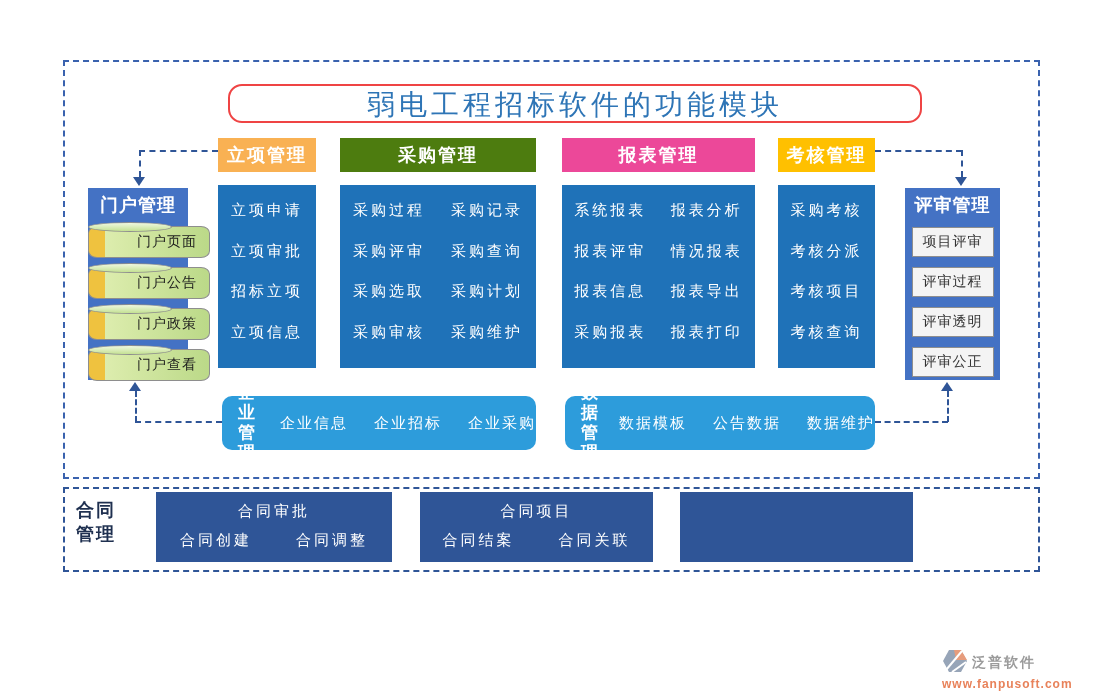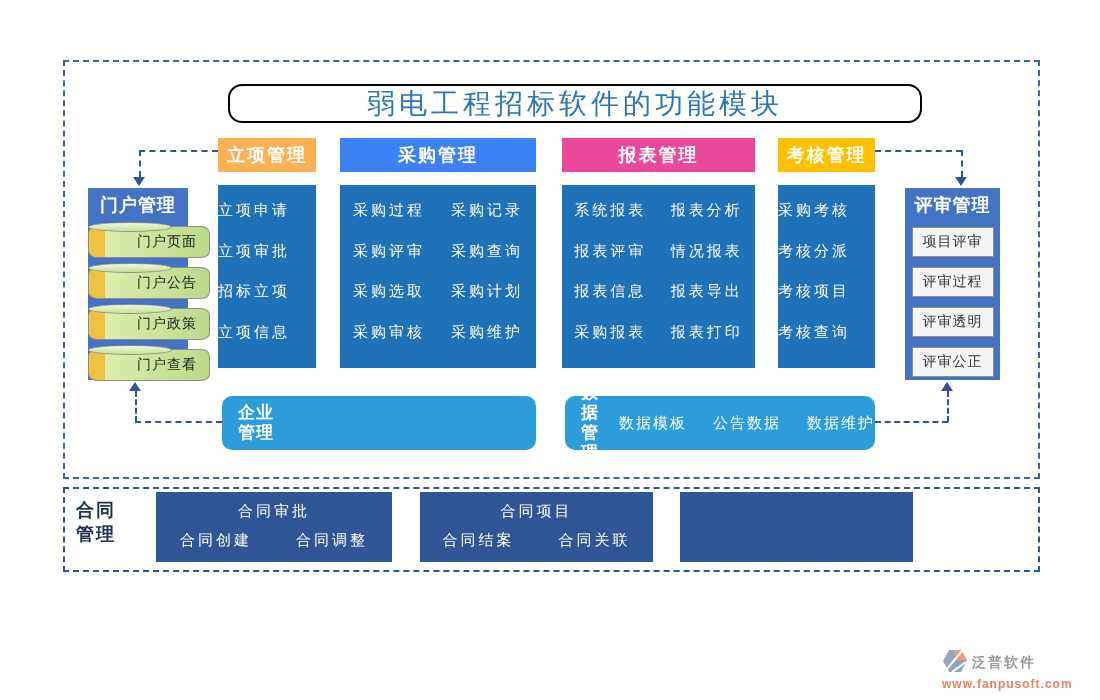--- a/index.html
+++ b/index.html
@@ -8,42 +8,42 @@
     font-family:"Liberation Sans","DejaVu Sans",sans-serif;overflow:hidden;
   }
   .abs{position:absolute;}
 
   
   .outer-box{left:63px;top:60px;width:973px;height:415px;border:2px dashed #3A62AE;}
   .contract-box{left:63px;top:487px;width:973px;height:81px;border:2px dashed #2F5597;}
 
   
   .title-box{
-    left:228px;top:84px;width:690px;height:35px;border:2px solid #000000;border-radius:14px;
-    display:flex;align-items:center;justify-content:center;
+    left:228px;top:84px;width:690px;height:35px;border:2px solid #ef4444;border-radius:14px;
+    display:flex;align-items:flex-start;justify-content:center;
   }
   .title-text{
     color:#2E75B6;font-size:28px;letter-spacing:4px;
     font-family:"DejaVu Serif","Liberation Serif",serif;
   }
 
   
   .hdr{
     top:138px;height:34px;display:flex;align-items:center;justify-content:center;
     color:#ffffff;font-weight:bold;font-size:18px;letter-spacing:2px;
   }
   .hdr-lixiang{left:218px;width:98px;background:#F9B153;}
-  .hdr-caigou{left:340px;width:196px;background:#3b82f6;}
+  .hdr-caigou{left:340px;width:196px;background:#4d7c0f;}
   .hdr-baobiao{left:562px;width:193px;background:#ec4899;}
   .hdr-kaohe{left:778px;width:97px;background:#FFC000;}
 
   
   .col{background:#1F72B8;color:#fff;top:185px;height:183px;}
   .col-single{display:flex;flex-direction:column;justify-content:space-between;
-    padding:16px 0 26px;box-sizing:border-box;}
+    align-items:center;padding:16px 9px 26px;box-sizing:border-box;}
   .col-grid{display:grid;grid-template-columns:1fr 1fr;align-content:space-between;
     justify-items:center;padding:16px 0 26px;box-sizing:border-box;}
   .col-lixiang{left:218px;width:98px;}
   .col-caigou{left:340px;width:196px;}
   .col-baobiao{left:562px;width:193px;}
   .col-kaohe{left:778px;width:97px;}
   .col-item{font-size:15px;letter-spacing:3px;white-space:nowrap;}
 
   
   .side-panel{background:#4472C4;top:188px;height:192px;box-sizing:border-box;}
@@ -173,20 +173,25 @@
   <div class="review-item">项目评审</div>
   <div class="review-item">评审过程</div>
   <div class="review-item">评审透明</div>
   <div class="review-item">评审公正</div>
 </div>
 
 <div class="abs bbox bbox-enterprise">
   <div class="bbox-label">
     <span>企业</span>
     <span>管理</span>
+  </div>
+  <div class="bbox-items">
+    <span>企业信息</span>
+    <span>企业招标</span>
+    <span>企业采购</span>
   </div>
 </div>
 
 <div class="abs bbox bbox-data">
   <div class="bbox-label">
     <span>数据</span>
     <span>管理</span>
   </div>
   <div class="bbox-items">
     <span>数据模板</span>

